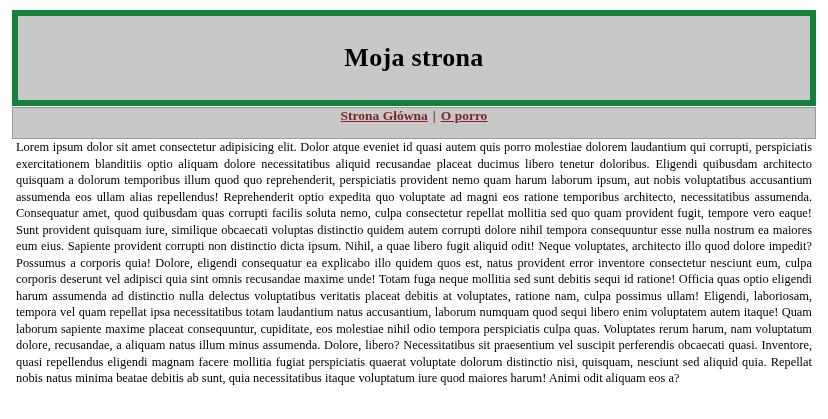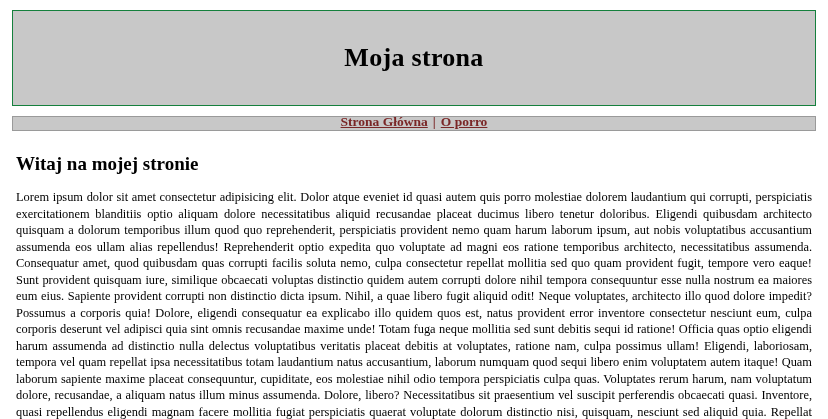--- a/index.html
+++ b/index.html
@@ -14,41 +14,41 @@
     color: #000000;
     overflow: hidden;
   }
   .page {
     padding: 10px 12px 0 12px;
     box-sizing: border-box;
     width: 828px;
   }
   .banner {
     background: #c8c8c8;
-    border: 1px solid #15803d;
+    border: 6px solid #15803d;
     height: 96px;
     display: flex;
     align-items: center;
     justify-content: center;
     box-sizing: border-box;
   }
   .banner h1 {
     margin: 0;
     font-size: 26px;
     font-weight: bold;
     font-family: "Liberation Serif", serif;
     letter-spacing: 0.3px;
   }
   .navbar {
     background: #c8c8c8;
     border: 1px solid #9a9a9a;
-    margin-top: 10px;
-    height: 15px;
+    margin-top: 1px;
+    height: 32px;
     display: flex;
-    align-items: flex-end;
+    align-items: flex-start;
     justify-content: center;
     box-sizing: border-box;
   }
   .navbar a {
     color: #7a2626;
     font-size: 13.5px;
     text-decoration: underline;
     font-weight: bold;
     font-family: "Liberation Serif", serif;
   }
@@ -84,17 +84,16 @@
     <h1>Moja strona</h1>
   </div>
 
   <div class="navbar">
     <a href="#">Strona Główna</a>
     <span class="sep">|</span>
     <a href="#">O porro</a>
   </div>
 
   <div class="content">
-    <h2>Witaj na mojej stronie</h2>
     <p>Lorem ipsum dolor sit amet consectetur adipisicing elit. Dolor atque eveniet id quasi autem quis porro molestiae dolorem laudantium qui corrupti, perspiciatis exercitationem blanditiis optio aliquam dolore necessitatibus aliquid recusandae placeat ducimus libero tenetur doloribus. Eligendi quibusdam architecto quisquam a dolorum temporibus illum quod quo reprehenderit, perspiciatis provident nemo quam harum laborum ipsum, aut nobis voluptatibus accusantium assumenda eos ullam alias repellendus! Reprehenderit optio expedita quo voluptate ad magni eos ratione temporibus architecto, necessitatibus assumenda. Consequatur amet, quod quibusdam quas corrupti facilis soluta nemo, culpa consectetur repellat mollitia sed quo quam provident fugit, tempore vero eaque! Sunt provident quisquam iure, similique obcaecati voluptas distinctio quidem autem corrupti dolore nihil tempora consequuntur esse nulla nostrum ea maiores eum eius. Sapiente provident corrupti non distinctio dicta ipsum. Nihil, a quae libero fugit aliquid odit! Neque voluptates, architecto illo quod dolore impedit? Possumus a corporis quia! Dolore, eligendi consequatur ea explicabo illo quidem quos est, natus provident error inventore consectetur nesciunt eum, culpa corporis deserunt vel adipisci quia sint omnis recusandae maxime unde! Totam fuga neque mollitia sed sunt debitis sequi id ratione! Officia quas optio eligendi harum assumenda ad distinctio nulla delectus voluptatibus veritatis placeat debitis at voluptates, ratione nam, culpa possimus ullam! Eligendi, laboriosam, tempora vel quam repellat ipsa necessitatibus totam laudantium natus accusantium, laborum numquam quod sequi libero enim voluptatem autem itaque! Quam laborum sapiente maxime placeat consequuntur, cupiditate, eos molestiae nihil odio tempora perspiciatis culpa quas. Voluptates rerum harum, nam voluptatum dolore, recusandae, a aliquam natus illum minus assumenda. Dolore, libero? Necessitatibus sit praesentium vel suscipit perferendis obcaecati quasi. Inventore, quasi repellendus eligendi magnam facere mollitia fugiat perspiciatis quaerat voluptate dolorum distinctio nisi, quisquam, nesciunt sed aliquid quia. Repellat nobis natus minima beatae debitis ab sunt, quia necessitatibus itaque voluptatum iure quod maiores harum! Animi odit aliquam eos a?</p>
   </div>
 
 </div>
 
 </body></html>

